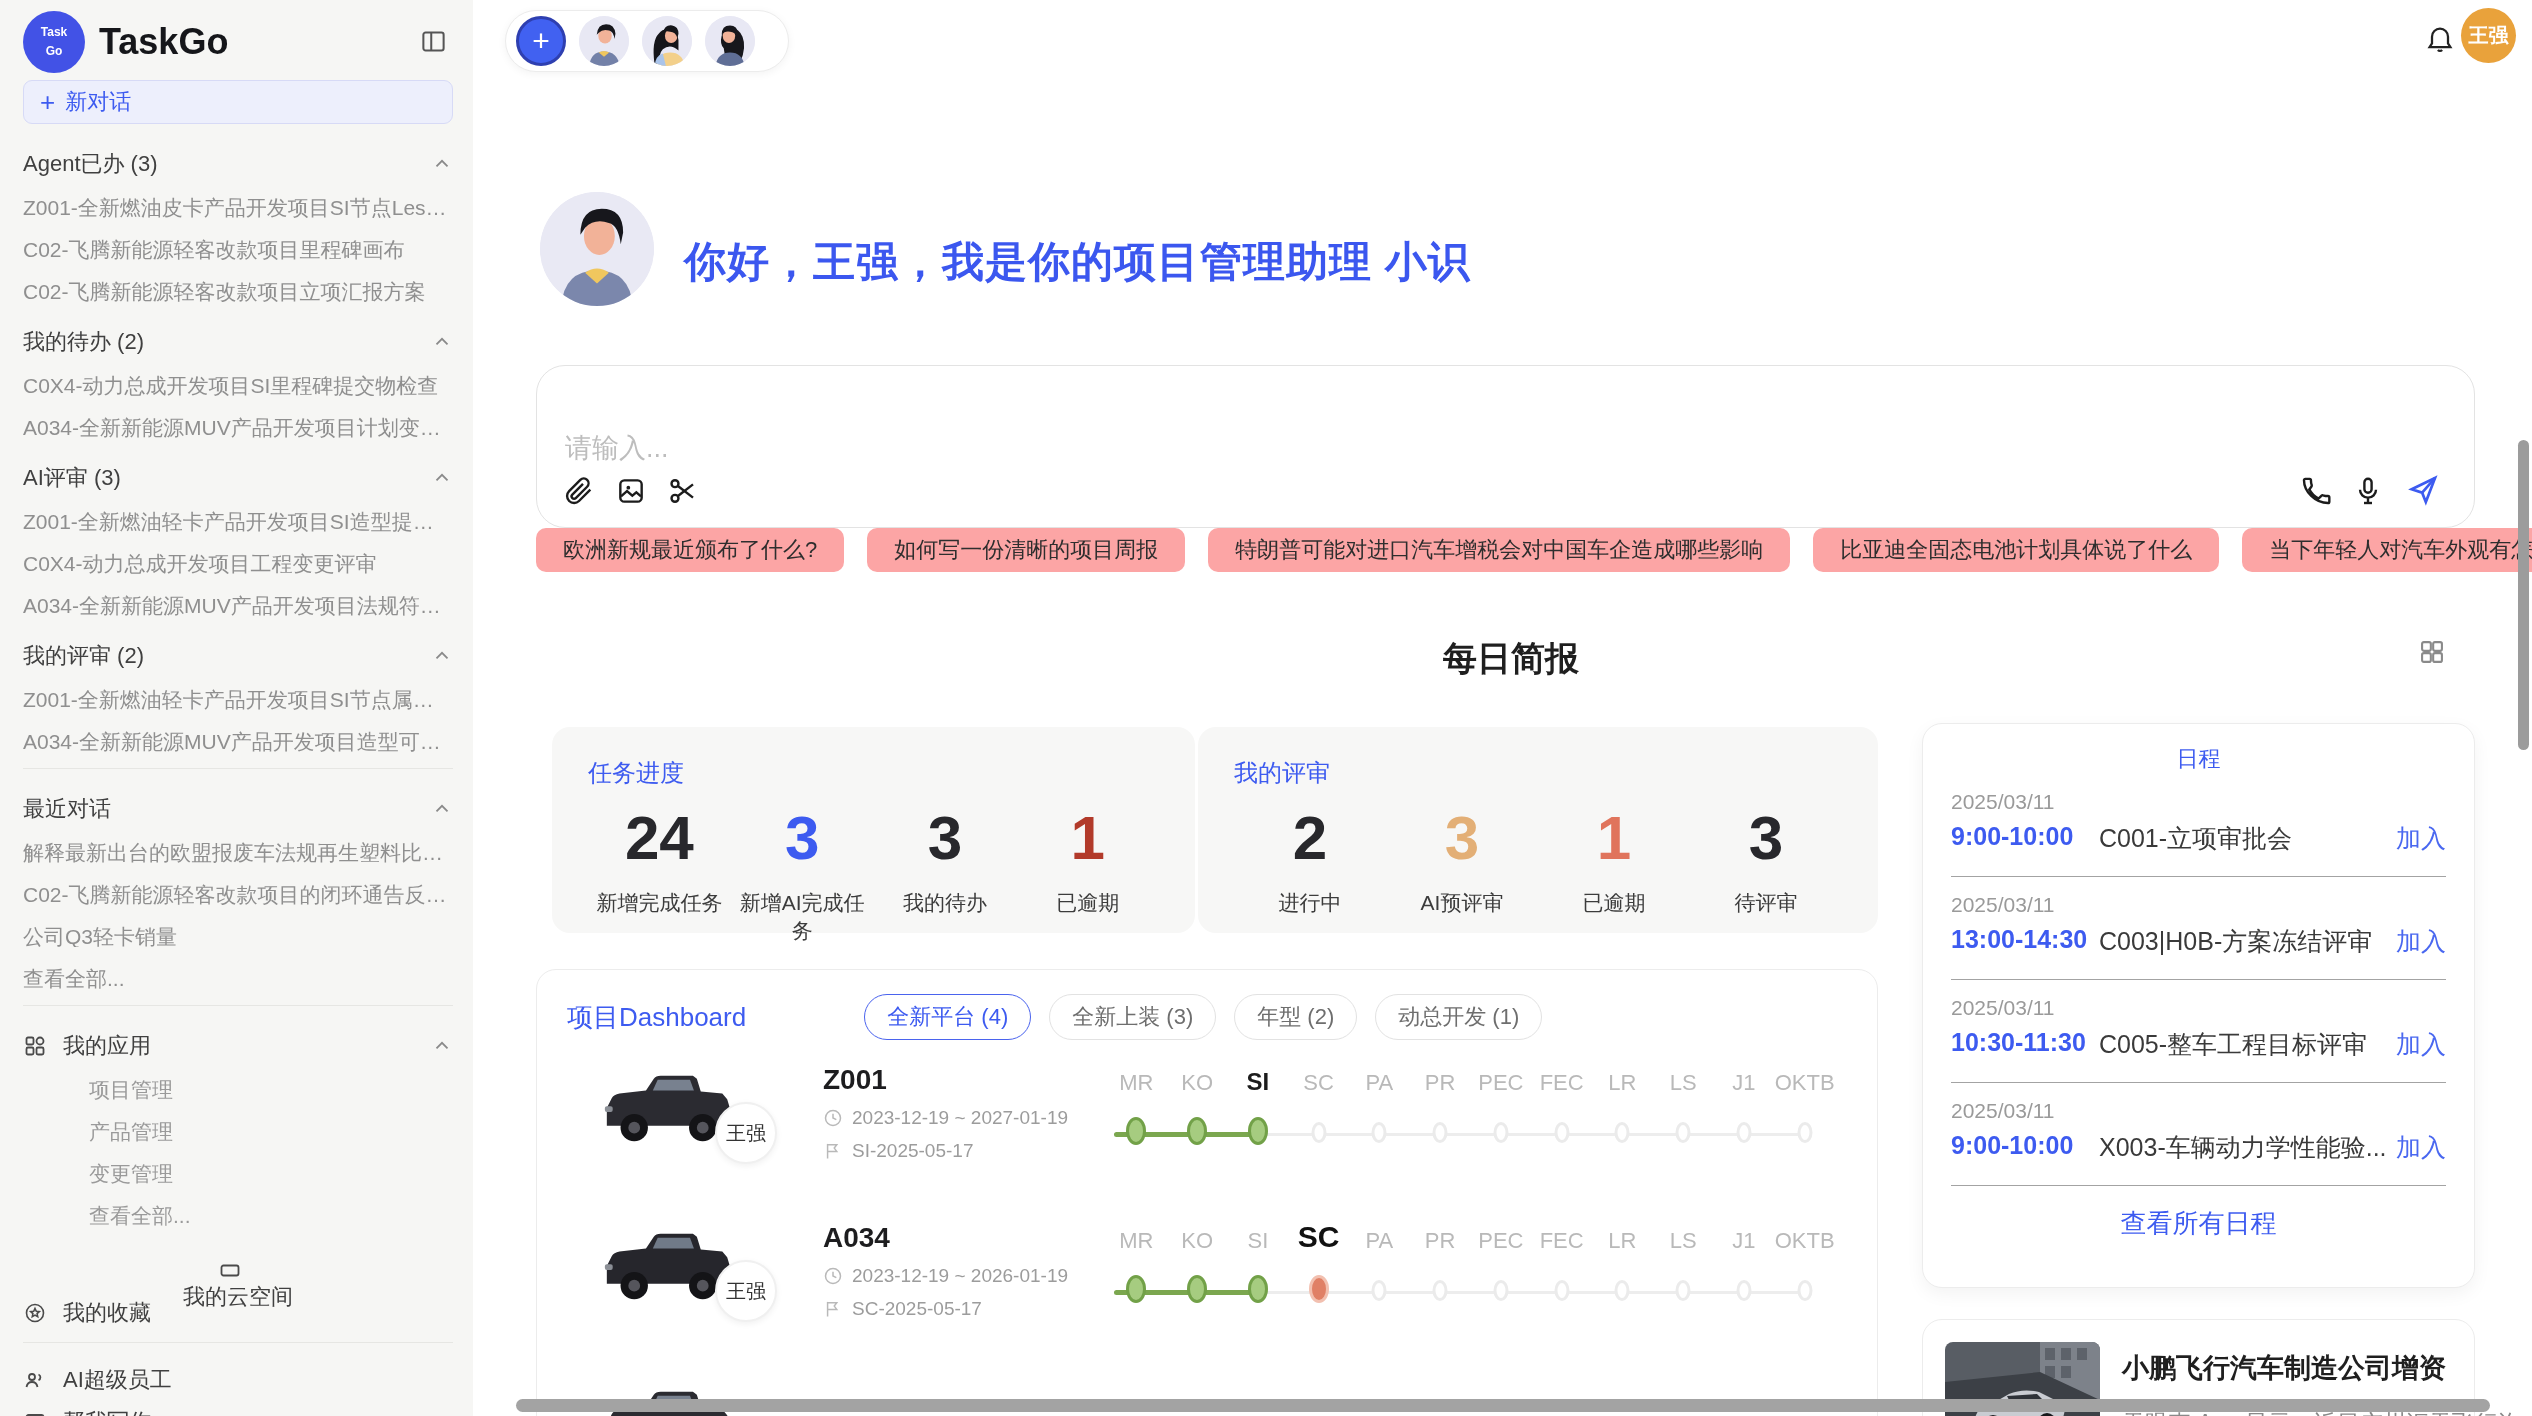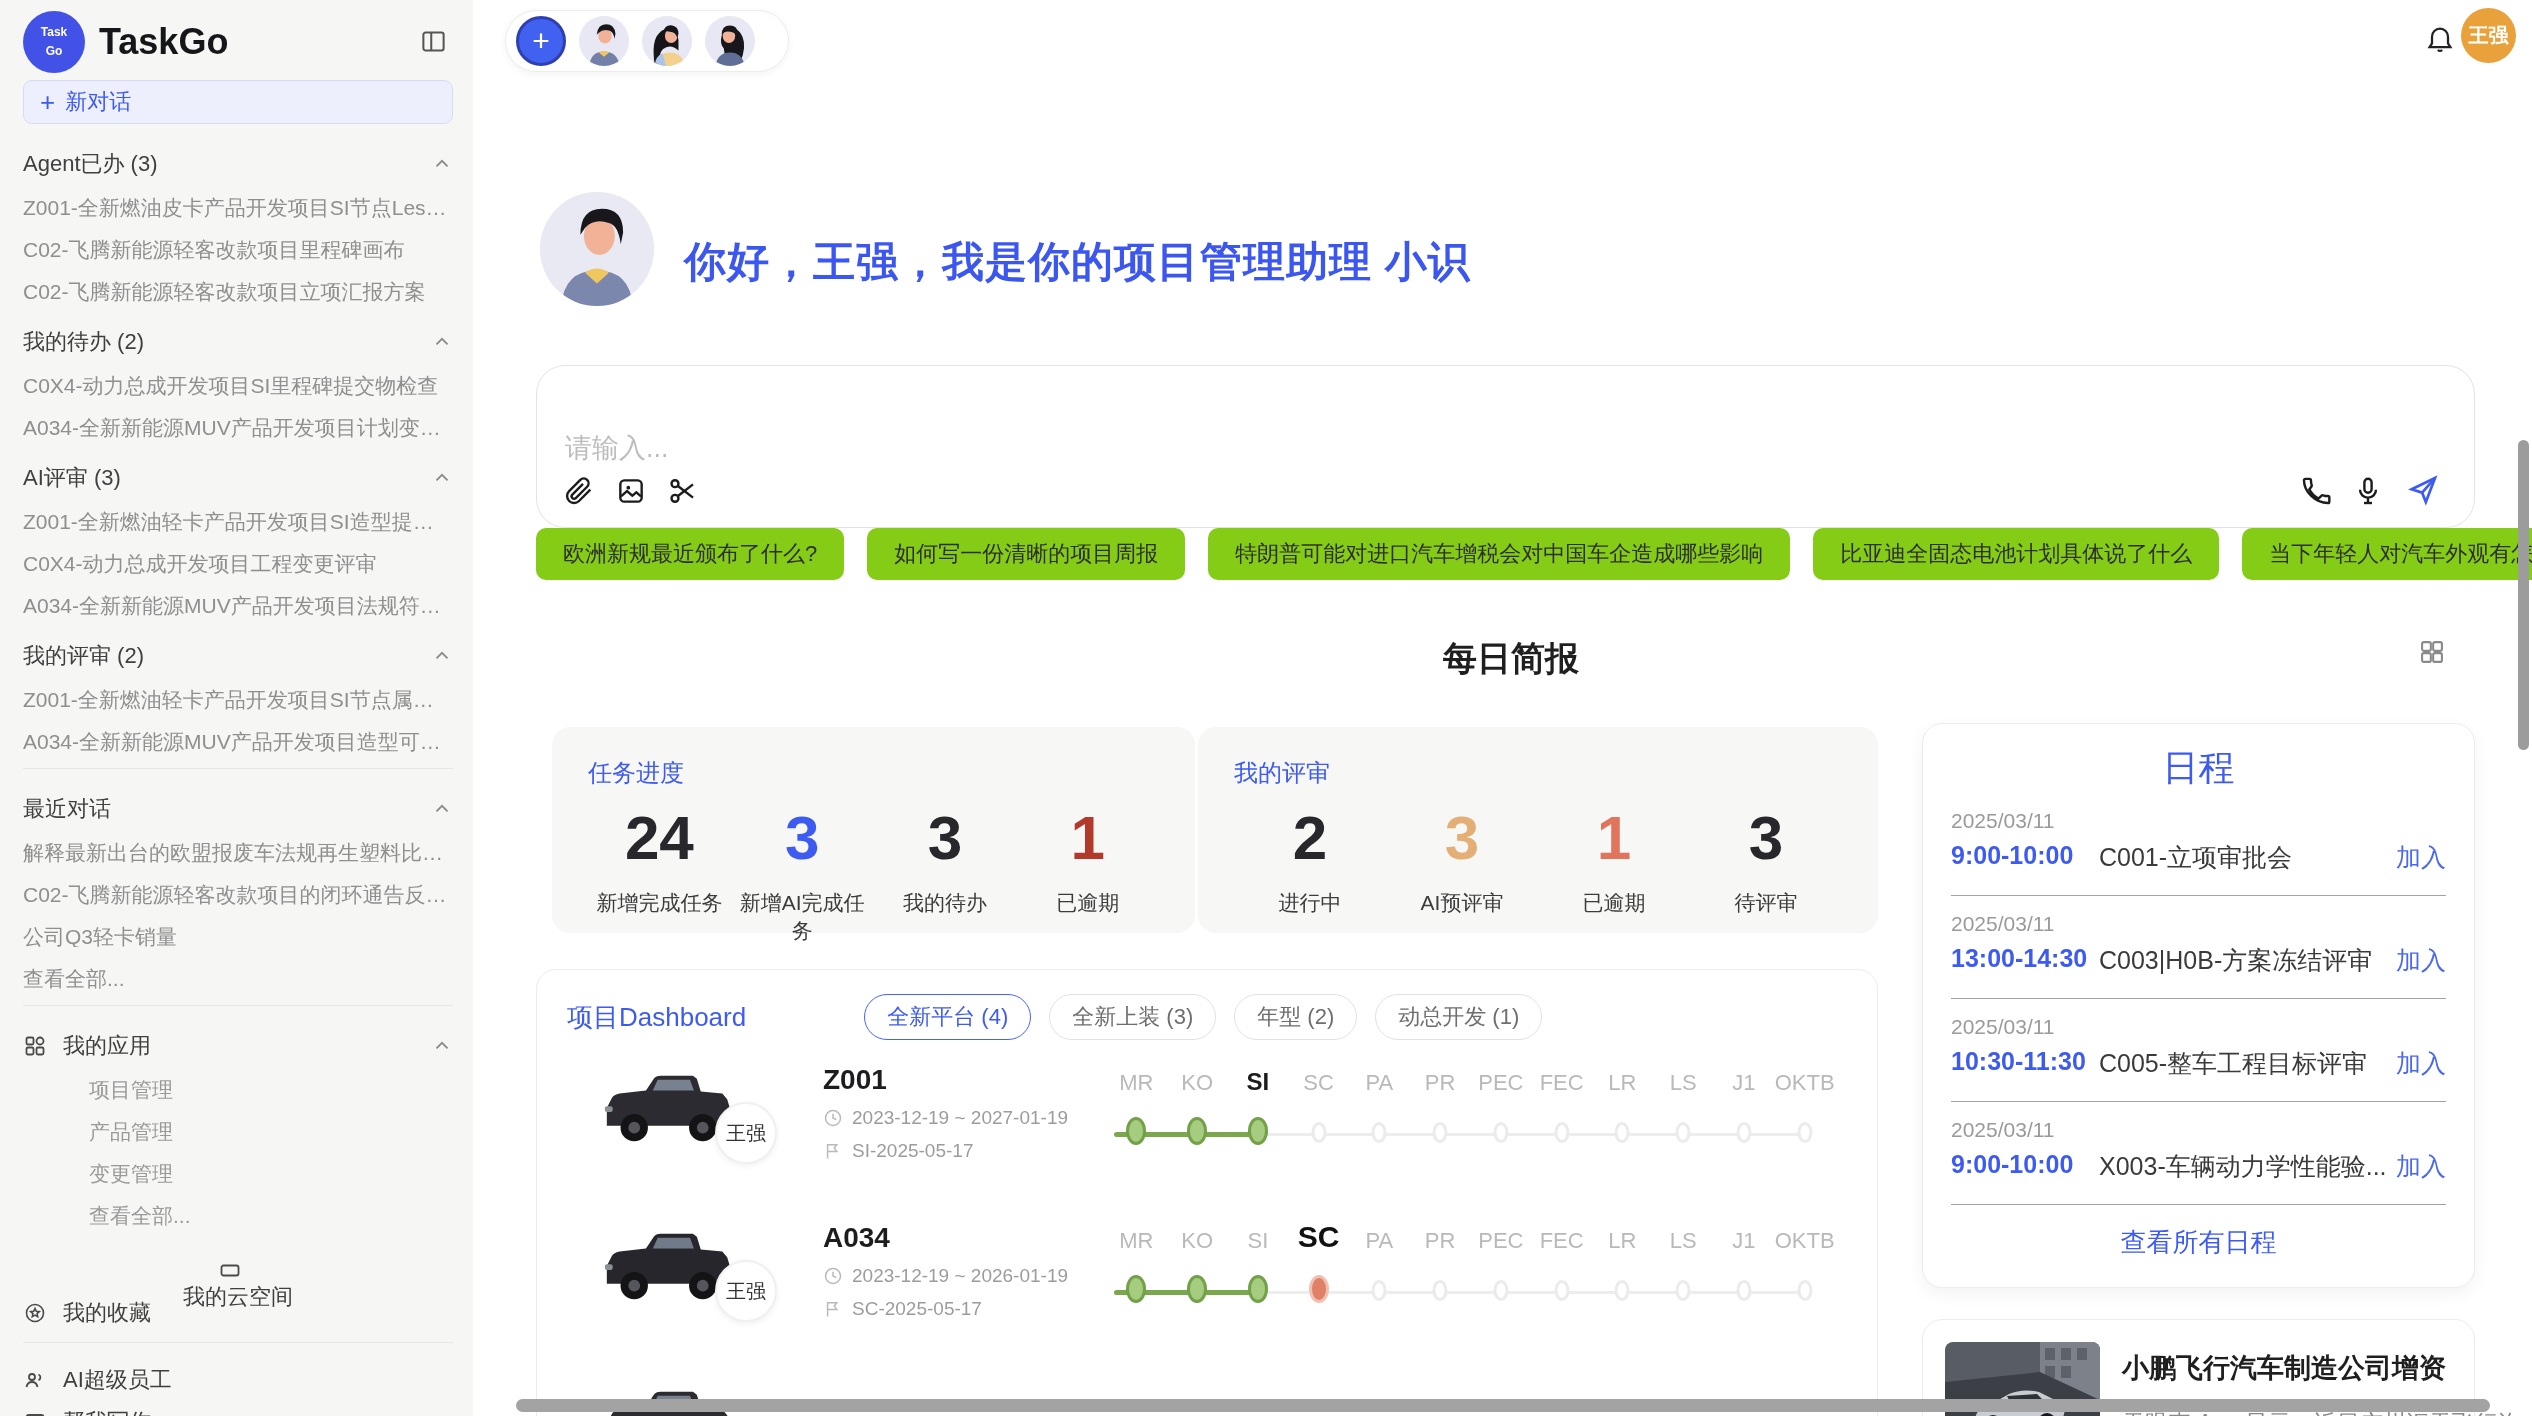--- a/index.html
+++ b/index.html
@@ -54,21 +54,21 @@
 
   
   .composer { position:absolute; left:536px; top:341px; width:1939px; height:163px;
     background:#fff; border:1px solid #e3e3e3; border-radius:29px;margin-top:24px; }
   .placeholder { position:absolute; left:28px; top:64px; font-size:27px; color:#bdbdbd; }
   .c-ic { position:absolute; bottom:20px; color:#1c1c1c; cursor:pointer; }
   .c-send { color:#3d5bf0; }
 
   
   .chips { position:absolute; left:536px; top:528px; width:1960px; display:flex; gap:23px; }
-  .chip { height:52px; background:#84cc16; border-radius:10px; display:flex; align-items:center;
+  .chip { height:44px; background:#fca5a5; border-radius:10px; display:flex; align-items:center;
     padding:0 27px; font-size:22px; color:#2e2e2e; white-space:nowrap; cursor:pointer; }
 
   
   .brief-title { position:absolute; left:516px; top:636px; width:1990px; text-align:center;
     font-size:34px; font-weight:700; color:#1f1f1f; }
   .brief-grid-ic { position:absolute; left:2418px; top:638px; color:#8a8a8a; cursor:pointer; }
   .stat-card { position:absolute; top:727px; height:206px; background:#f7f7f6; border-radius:18px; padding:30px 36px; }
   .stat-card.c1 { left:552px; width:643px; }
   .stat-card.c2 { left:1198px; width:680px; }
   .stat-title { font-size:24px; color:#3d5bf0; }
@@ -107,21 +107,21 @@
   .m-lbl.on { color:#1c1c1c; font-weight:700; font-size:24px; margin-top:12px; }
   .m-lbl.big { color:#111; font-weight:700; font-size:30px; margin-top:6px; }
   .dot { position:absolute; left:50%; transform:translateX(-50%); border-radius:50%; background:#fff; }
   .dot.hollow { top:66px; width:15px; height:21px; border:3px solid #ebebeb; }
   .dot.done { top:61px; width:20px; height:28px; background:#a6cc80; border:3px solid #72a148; }
   .dot.warn { top:61px; width:20px; height:28px; background:#e08066; border:3px solid #f2c0b0; }
 
   
   .sched { position:absolute; left:1922px; top:723px; width:553px; height:565px; background:#fff;
     border:1px solid #ececec; border-radius:20px; box-shadow:0 6px 18px rgba(0,0,0,.05); padding-top:20px; }
-  .sched-title { text-align:center; font-size:36px; color:#3d5bf0; }
+  .sched-title { text-align:center; font-size:22px; color:#3d5bf0; }
   .ev { position:relative; height:103px; margin:0 28px; border-bottom:1px solid #a3a3a3; }
   .ev:first-of-type { margin-top:16px; }
   .ev .d { position:absolute; left:0; top:16px; font-size:21px; color:#9a9a9a; }
   .ev .t { position:absolute; left:0; top:48px; font-size:25px; color:#3d5bf0; font-weight:600; }
   .ev .n { position:absolute; left:148px; top:48px; font-size:25px; color:#3a3a3a; }
   .ev .j { position:absolute; right:0; top:48px; font-size:25px; color:#4a68f0; cursor:pointer; }
   .sched-foot { margin-top:20px; text-align:center; font-size:26px; color:#3d5bf0; cursor:pointer; }
 
   
   .news { position:absolute; left:1922px; top:1319px; width:553px; height:160px; background:#fff;

